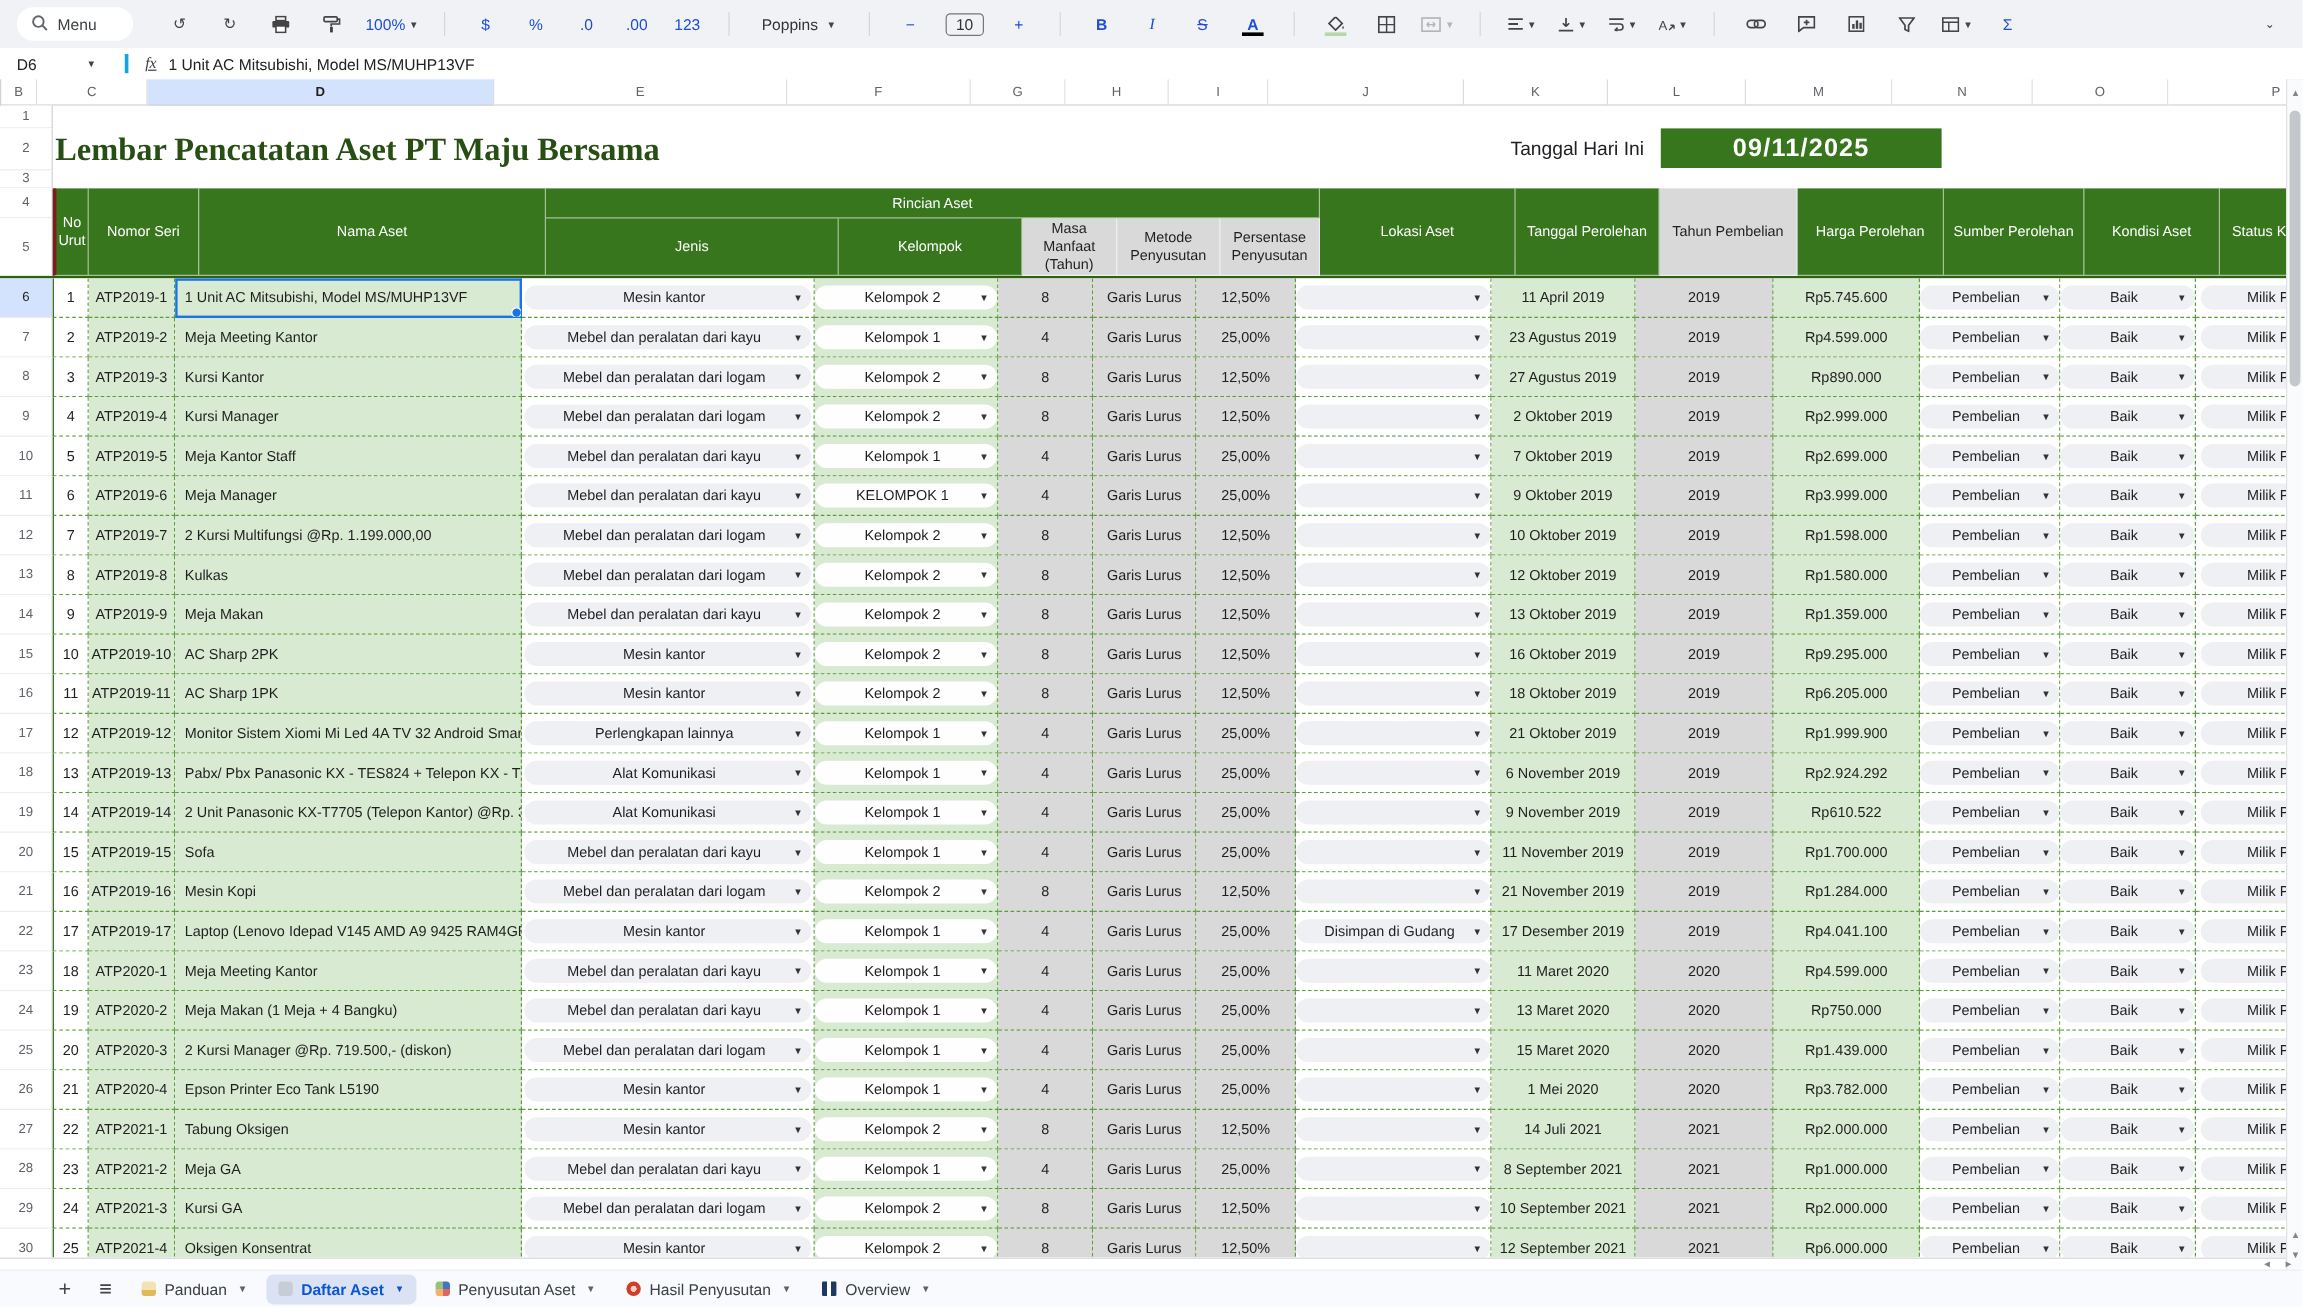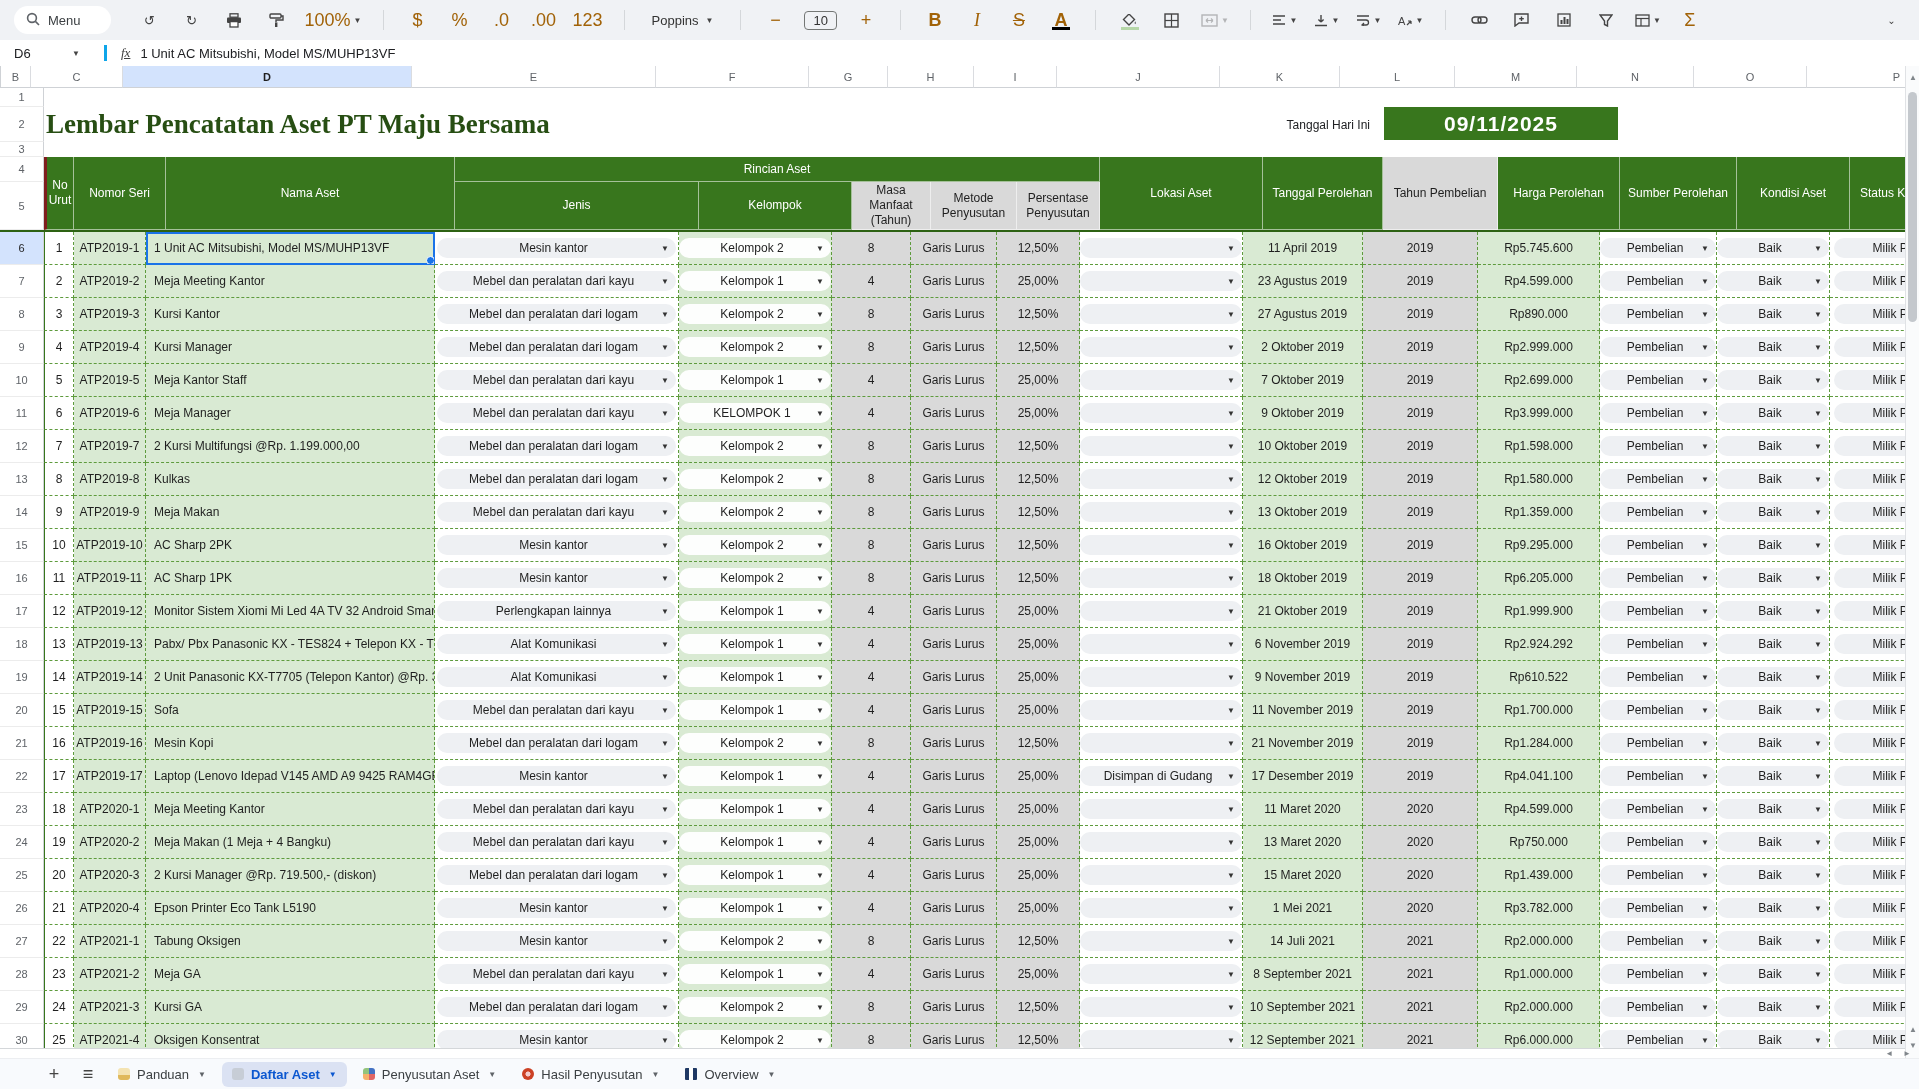--- a/index.html
+++ b/index.html
@@ -4,21 +4,21 @@
 <style>
   html,body{margin:0;padding:0;}
   body{font-family:"Liberation Sans","DejaVu Sans",sans-serif;-webkit-font-smoothing:antialiased;}
   .screen{position:relative;width:1919px;height:1089px;background:#fff;overflow:hidden;}
 
   
   .toolbar{position:absolute;left:0;top:0;width:100%;height:40px;background:#f0f2f5;display:flex;align-items:center;gap:16px;padding-left:14px;box-sizing:border-box;}
   .menu-pill{display:flex;align-items:center;gap:8px;background:#fff;border-radius:16px;height:28px;padding:0 30px 0 12px;color:#3c4043;font-size:13px;margin-right:10px;}
   .tbi{display:flex;align-items:center;justify-content:center;min-width:26px;height:26px;border-radius:4px;color:#444;font-size:13px;cursor:default;}
   .tbi svg{display:block}
-  .tbtxt{font-size:18px;color:#a16207;}
+  .tbtxt{font-size:13px;color:#1d4ed8;}
   .sep{width:1px;height:20px;background:#d4d7da;margin:0 5px;}
   .caret{font-size:8px;color:#444;margin-left:3px;}
   .fontbox{display:flex;align-items:center;gap:4px;padding:0 6px;font-size:13px;color:#333;}
   .sizebox{border:1px solid #747775;border-radius:4px;padding:1px 8px;font-size:13px;color:#333;}
   .bold{font-weight:bold}.ital{font-style:italic;font-family:"Liberation Serif",serif}.strik{text-decoration:line-through}
   .a-color{position:relative;font-weight:bold;}
   .a-color:after{content:"";position:absolute;left:4px;right:4px;bottom:3px;height:3px;background:#000;}
   .fill-ic{position:relative;}
   .fill-ic:after{content:"";position:absolute;left:4px;right:4px;bottom:3px;height:3px;background:#b6d7a8;}
   .dis{opacity:.35}
@@ -37,21 +37,21 @@
   .chc{box-sizing:border-box;border-right:1px solid #dadce0;border-bottom:1px solid #cfd2d6;display:flex;align-items:center;justify-content:center;font-size:11px;color:#5f6368;background:#fff;flex:none;}
   .chc.selcol{background:#d3e3fd;color:#1f1f1f;font-weight:bold;}
 
   .gut{width:44px;flex:none;box-sizing:border-box;border-right:1px solid #cfd2d6;border-bottom:1px solid #ececec;display:flex;align-items:center;justify-content:center;font-size:11px;color:#5f6368;background:#fff;}
   .gut.selrow{background:#d3e3fd;color:#1f1f1f;}
 
   .srow{display:flex;}
   .r1{height:19px}.r2{height:35px;position:relative}.r3{height:15px}
 
   .title{position:absolute;left:46px;top:2px;font-family:"Liberation Serif","DejaVu Serif",serif;font-weight:bold;font-size:27px;color:#274e13;white-space:nowrap;}
-  .datelabel{position:absolute;left:1100px;top:0;width:270px;height:35px;display:flex;align-items:center;justify-content:flex-end;font-size:12px;color:#202124;}
+  .datelabel{position:absolute;left:1100px;top:0;width:270px;height:35px;display:flex;align-items:center;justify-content:flex-end;font-size:16px;color:#202124;}
   .datebox{position:absolute;left:1384px;top:0;width:234px;height:33px;background:#38761d;color:#fff;display:flex;align-items:center;justify-content:center;font-weight:bold;font-size:21px;letter-spacing:1px;}
 
   
   .wB{width:30px}.wC{width:72px}.wD{width:289px}.wE{width:244px}.wF{width:153px}.wG{width:79px}.wH{width:86px}.wI{width:83px}.wJ{width:163px}.wK{width:120px}.wL{width:115px}.wM{width:122px}.wN{width:117px}.wO{width:113px}.wP{width:180px}
 
   
   .hgrid{display:grid;grid-template-columns:44px 30px 92px 289px 244px 153px 79px 86px 83px 163px 120px 115px 122px 117px 113px 180px;grid-template-rows:25px 48px;}
   .hcell{box-sizing:border-box;background:#38761d;color:#ffffff;display:flex;align-items:center;justify-content:center;text-align:center;font-size:12px;font-weight:500;border-right:1px solid rgba(255,255,255,.55);border-bottom:1px solid rgba(255,255,255,.55);line-height:1.25;padding:0 2px;}
   .hcell.gyh{background:#d9d9d9;color:#1f1f1f;}
   .sp2{grid-row:span 2;}
@@ -1283,21 +1283,21 @@
           </div>
       <div class="dc wG gy">4</div>
       <div class="dc wH gy">Garis Lurus</div>
       <div class="dc wI gy">25,00%</div>
       <div class="dc wJ">
             <span class="pill wide">
               <span></span>
               <span class="pc">▼</span>
             </span>
           </div>
-      <div class="dc wK green">1 Mei 2021</div>
+      <div class="dc wK green">1 Mei 2020</div>
       <div class="dc wL gy">2020</div>
       <div class="dc wM green">Rp3.782.000</div>
       <div class="dc wN">
             <span class="pill wide">
               <span>Pembelian</span>
               <span class="pc">▼</span>
             </span>
           </div>
       <div class="dc wO">
             <span class="pill wide">

